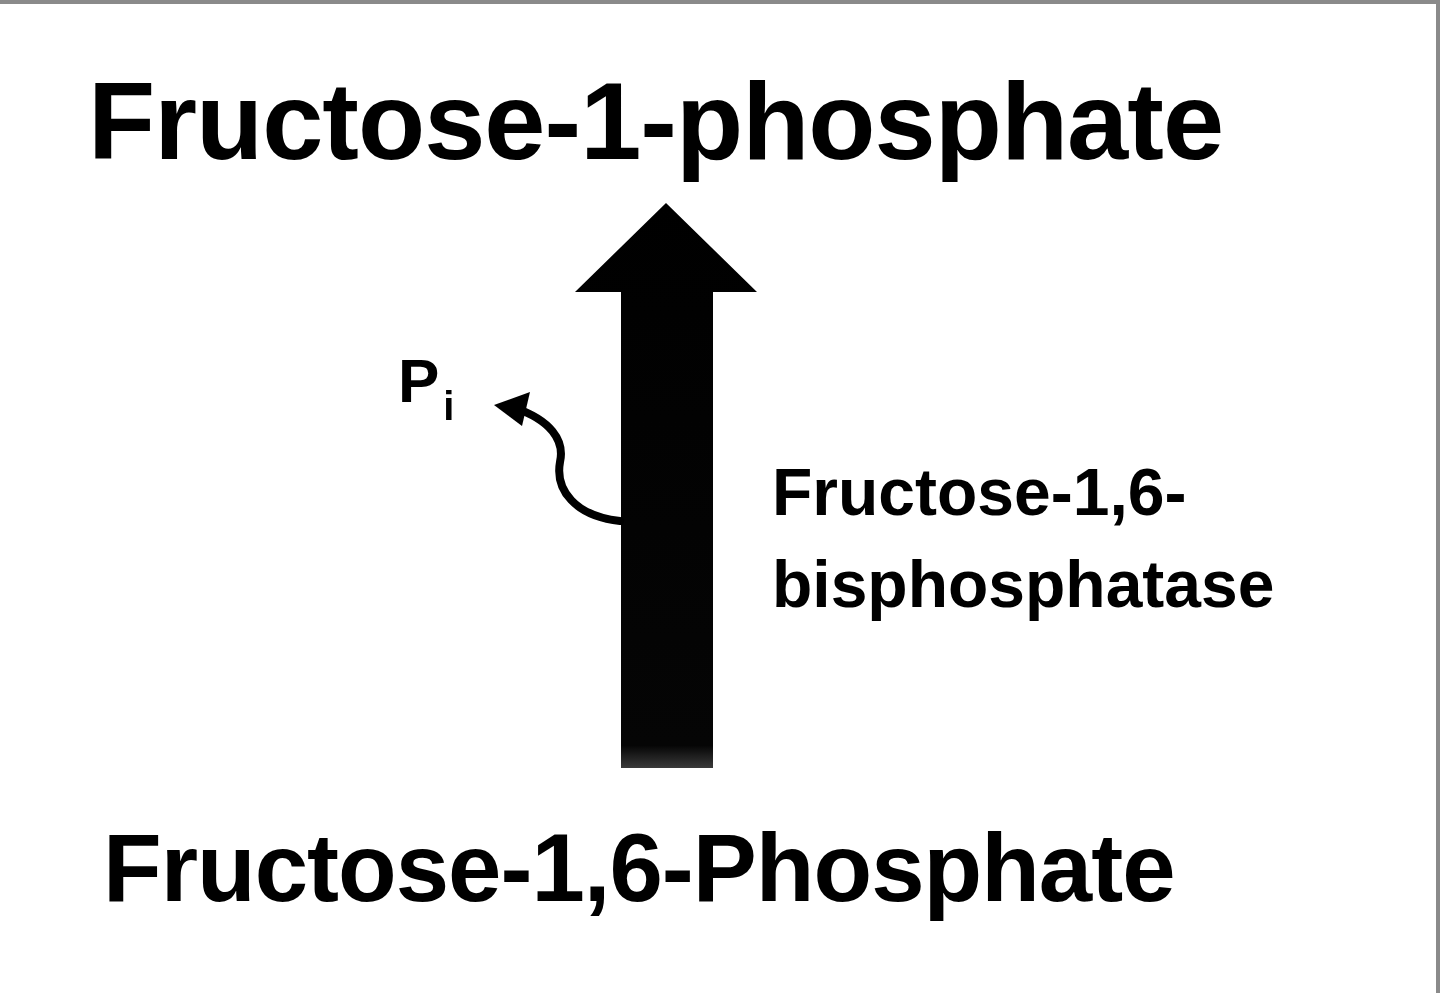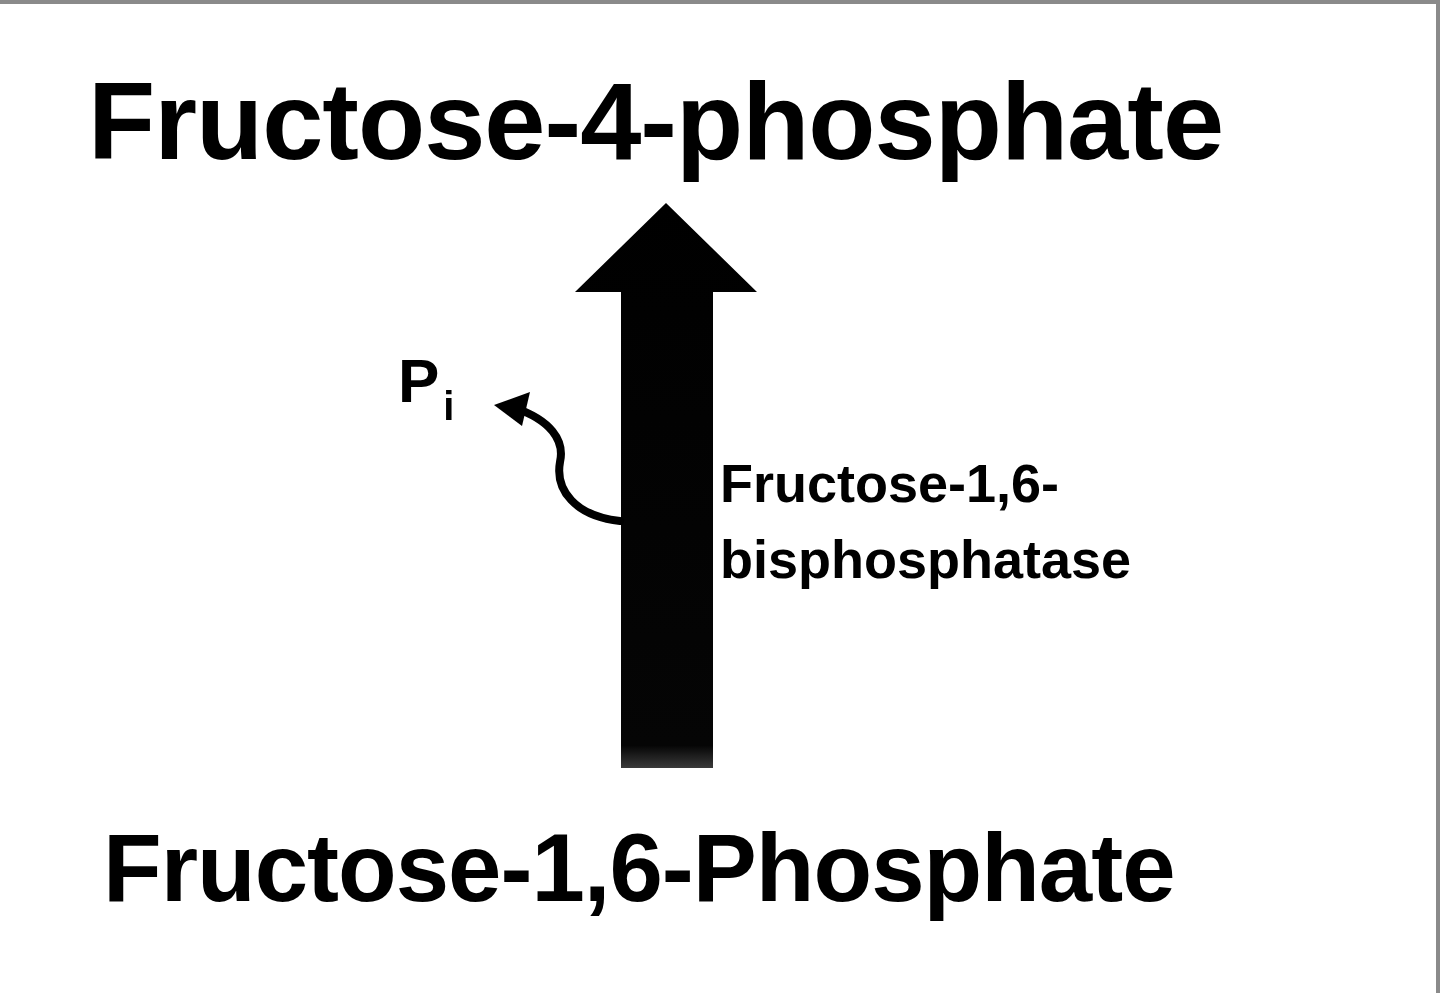--- a/index.html
+++ b/index.html
@@ -3,32 +3,32 @@
   <meta charset="utf-8">
   <style>
     html, body { margin: 0; padding: 0; }
     body { width: 1440px; height: 993px; background: #ffffff; position: relative; overflow: hidden;
       font-family: "Liberation Sans", sans-serif; }
     .frame-top { position: absolute; left: 0; top: 0; width: 1440px; height: 4px; background: #8a8a8a; }
     .frame-right { position: absolute; right: 0; top: 0; width: 4px; height: 993px; background: #8a8a8a; }
     .label { position: absolute; font-weight: bold; color: #000; white-space: nowrap; line-height: 1; }
     #product { left: 88px; top: 66px; font-size: 110px; letter-spacing: -1px; }
     #substrate { left: 103px; top: 820px; font-size: 96px; letter-spacing: -1px; }
-    #enzyme { left: 720px; top: 446px; font-size: 54px; line-height: 1.4; white-space: pre-line; }
+    #enzyme { left: 772px; top: 446px; font-size: 66px; line-height: 1.4; white-space: pre-line; }
     #pi { left: 398px; top: 350px; font-size: 62px; }
     #pi sub { font-size: 40px; vertical-align: -18px; margin-left: 4px; }
     svg.arrows { position: absolute; left: 0; top: 0; }
   </style>
 </head>
 <body>
 
 <div class="frame-top"></div>
 <div class="frame-right"></div>
 
-<div id="product" class="label">Fructose-4-phosphate</div>
+<div id="product" class="label">Fructose-1-phosphate</div>
 
 <svg class="arrows" width="1440" height="993">
   <defs>
     <linearGradient id="shade" x1="0" y1="0" x2="0" y2="1">
       <stop offset="0" stop-color="#000"></stop>
       <stop offset="0.96" stop-color="#050505"></stop>
       <stop offset="1" stop-color="#3a3a3a"></stop>
     </linearGradient>
   </defs>
   <g>

